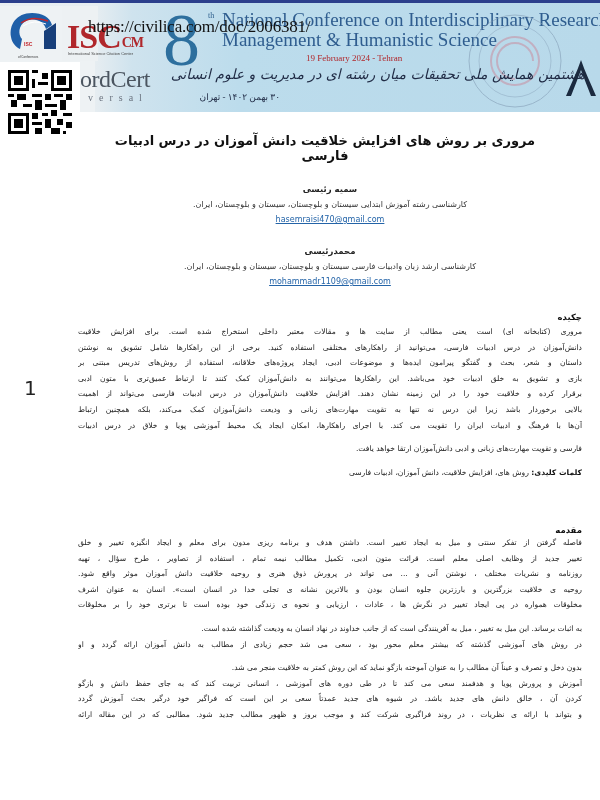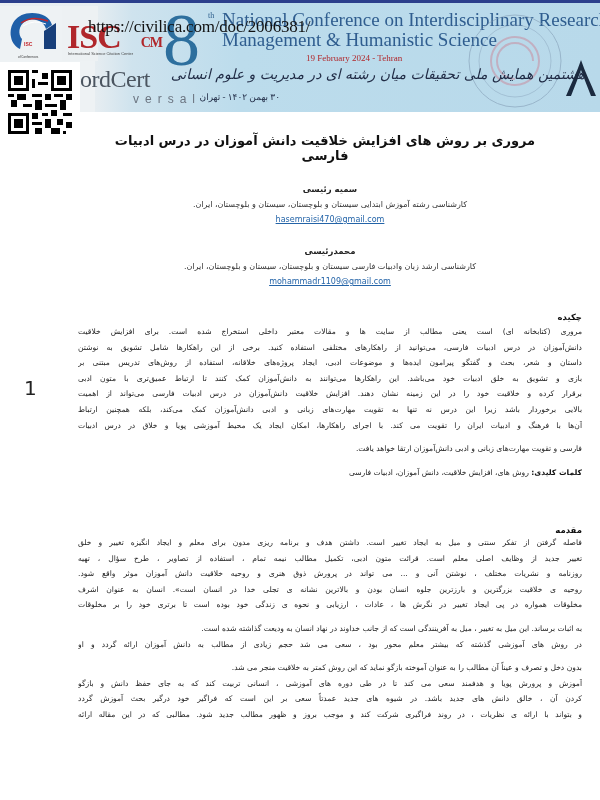--- a/index.html
+++ b/index.html
@@ -19,34 +19,34 @@
   .civilica-text {
     position: absolute; left: 3px; top: 41px; font-family: "Liberation Sans", sans-serif;
     font-weight: bold; font-size: 10px; color: #1d3f86; letter-spacing: 0.3px; margin-top: 48px;
   }
   .civilica-sub { position: absolute; left: 18px; top: 52px; font-size: 3px; color: #333; font-family: "Liberation Sans", sans-serif; }
 
   .isc-logo {
     position: absolute; left: 67px; top: 17px; font-family: "Liberation Serif", serif;
     font-size: 34px; font-weight: bold; color: #b0272b; letter-spacing: -1px; line-height: 1;
   }
-  .isc-cm { font-size: 14px; font-weight: bold; color: #b0272b; position: relative; top: -1px; left: 1px; margin-left: 19px; }
+  .isc-cm { font-size: 14px; font-weight: bold; color: #b0272b; position: relative; top: -1px; left: 1px; }
   .isc-sub {
     position: absolute; left: 68px; top: 48px; font-family: "Liberation Sans", sans-serif;
     font-size: 4px; color: #444;
   }
   .isc-panel { position: absolute; left: 62px; top: 3px; width: 36px; height: 55px; background: #edf1f3; }
 
   .ordcert {
     position: absolute; left: 80px; top: 64px; font-family: "Liberation Serif", serif;
     font-size: 24px; color: #4b5560; line-height: 1; letter-spacing: -0.5px;
   }
   .ordcert-sub {
-    position: absolute; left: 88px; top: 89px; font-family: Liberation Sans, sans-serif;
-    font-size: 12px; color: #6b7480; letter-spacing: 6px; margin-left: 45px;
+    position: absolute; left: 88px; top: 89px; font-family: Liberation Serif, serif;
+    font-size: 10px; color: #6b7480; letter-spacing: 6px;
   }
 
   .big-eight {
     position: absolute; left: 163px; top: 0px; font-family: "Liberation Serif", serif;
     font-size: 74px; color: #2d6f9e; line-height: 1; font-weight: normal;
   }
   .th { position: absolute; left: 208px; top: 8px; font-family: "Liberation Serif", serif; font-size: 8px; color: #2d5e8c; }
   .conf-line1 {
     position: absolute; left: 222px; top: 7px; font-family: "Liberation Serif", serif;
     font-size: 19px; color: #2f5d8f; white-space: nowrap; line-height: 1;
@@ -221,21 +221,21 @@
   <div class="affil" style="top:142px;">کارشناسی ارشد زبان وادبیات فارسی سیستان و بلوچستان، سیستان و بلوچستان، ایران.</div>
   <div class="email" style="top:157px;">mohammadr1109@gmail.com</div>
 
   <div class="section-heading" style="top:192px;">چکیده</div>
   <div class="para" style="top:204px;">
     <span class="line">مروری  (کتابخانه ای) است یعنی مطالب از سایت ها و مقالات معتبر داخلی استخراج شده است.  برای افزایش خلاقیت</span>
     <span class="line">دانش‌آموزان در درس ادبیات فارسی، می‌توانید از راهکارهای مختلفی استفاده کنید. برخی از این راهکارها شامل تشویق به نوشتن</span>
     <span class="line">داستان و شعر، بحث و گفتگو پیرامون ایده‌ها و موضوعات ادبی، ایجاد پروژه‌های خلاقانه، استفاده از روش‌های تدریس مبتنی بر</span>
     <span class="line">بازی و تشویق به خلق ادبیات خود می‌باشد. این راهکارها می‌توانند به دانش‌آموزان کمک کنند تا ارتباط عمیق‌تری با متون ادبی</span>
     <span class="line">برقرار کرده و خلاقیت خود را در این زمینه نشان دهند. افزایش خلاقیت دانش‌آموزان در درس ادبیات فارسی می‌تواند از اهمیت</span>
-    <span class="line">بالایی برخوردار باشد زیرا این درس نه تنها به تقویت مهارت‌های زبانی و ادبی دانش‌آموزان کمک می‌کند، بلکه همچنین ارتباط</span>
+    <span class="line">بالایی برخوردار باشد زیرا این درس نه تنها به تقویت مهارت‌های زبانی و ودیعت دانش‌آموزان کمک می‌کند، بلکه همچنین ارتباط</span>
     <span class="line">آن‌ها با فرهنگ و ادبیات ایران را تقویت می کند. با اجرای راهکارها، امکان ایجاد یک محیط آموزشی پویا و خلاق در درس ادبیات</span>
     <span class="line last">فارسی و تقویت مهارت‌های زبانی و ادبی دانش‌آموزان ارتقا خواهد یافت.</span>
   </div>
   <div class="keywords" style="top:348px;"><b>کلمات کلیدی:</b><span> روش های، افزایش خلاقیت، دانش آموزان، ادبیات فارسی</span></div>
 
   <div class="section-heading" style="top:405px;">مقدمه</div>
   <div class="para" style="top:415px;">
     <span class="line">فاصله گرفتن از تفکر سنتی و میل به ایجاد تغییر است. داشتن هدف و برنامه ریزی مدون برای معلم و ایجاد انگیزه تغییر و خلق</span>
     <span class="line">تغییر جدید از وظایف اصلی معلم است. قرائت متون ادبی، تکمیل مطالب نیمه تمام ، استفاده از تصاویر ، طرح سؤال ، تهیه</span>
     <span class="line">روزنامه و نشریات مختلف ، نوشتن آنی و ... می تواند در پرورش ذوق هنری و روحیه خلاقیت دانش آموزان موثر واقع شود.</span>

